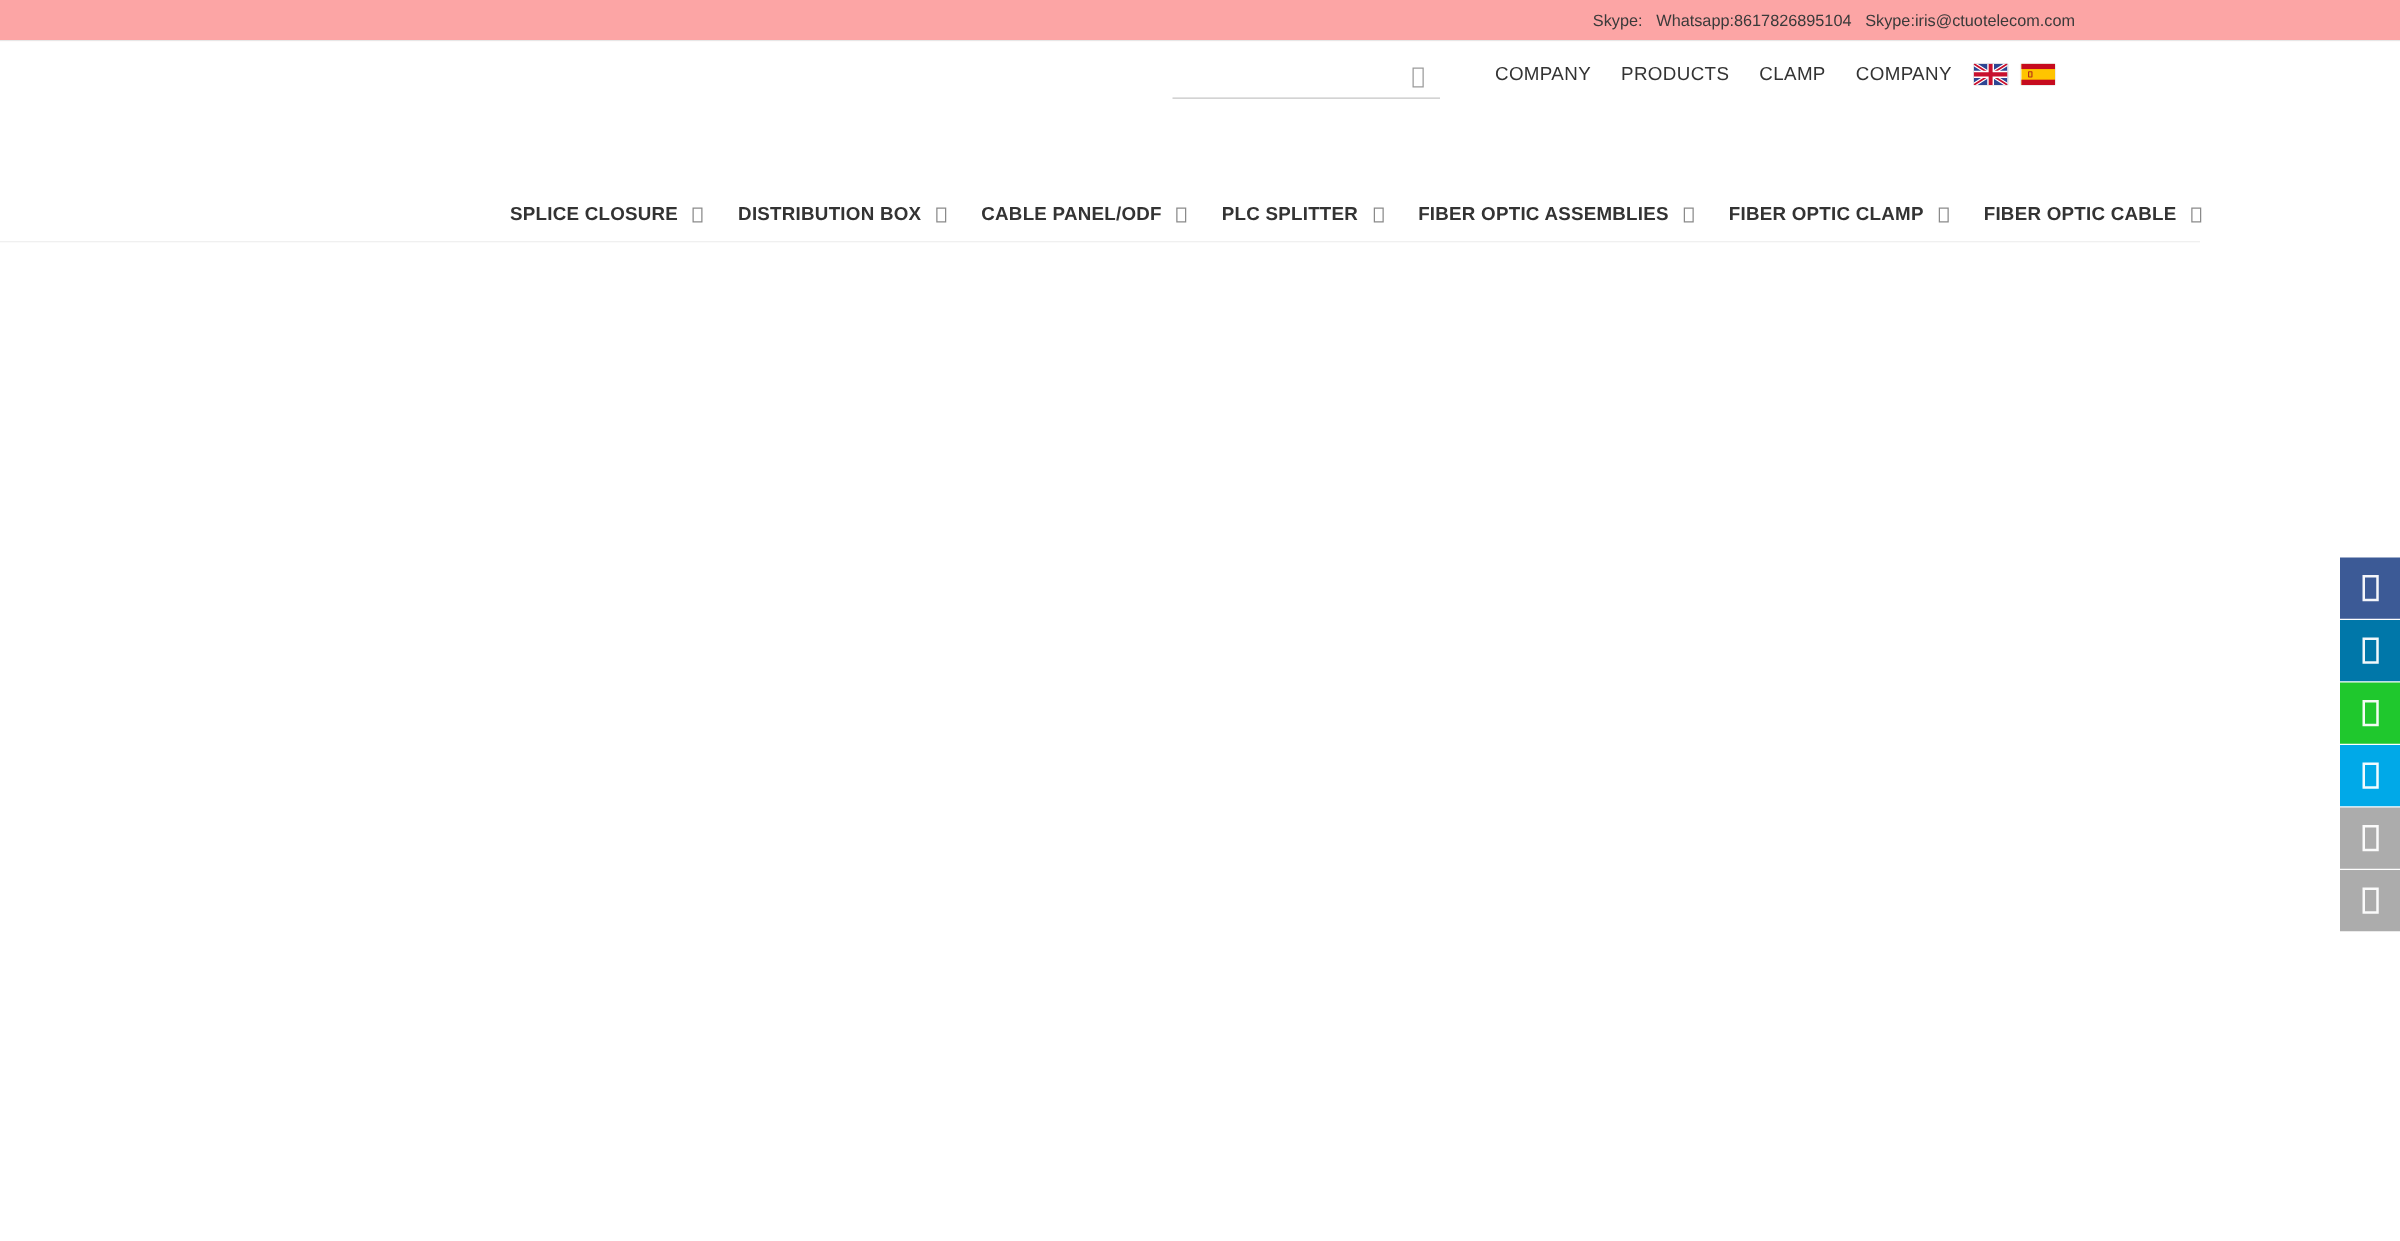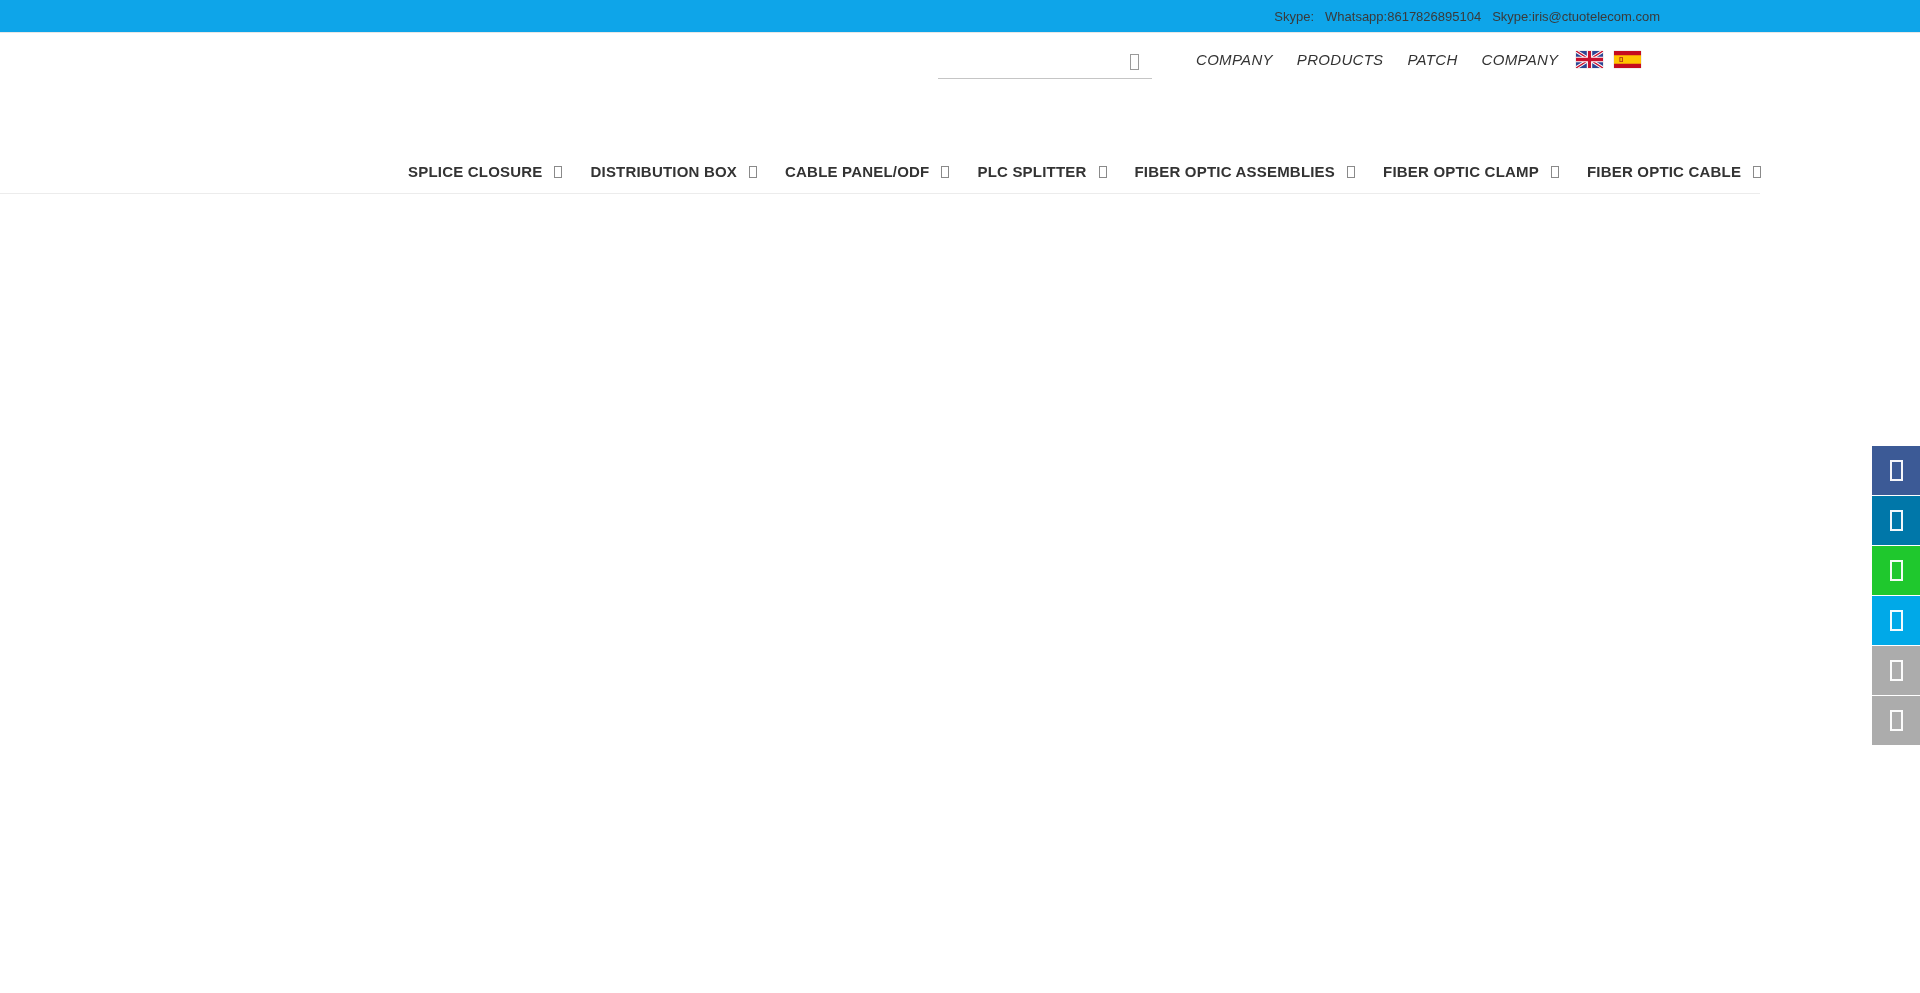--- a/index.html
+++ b/index.html
@@ -3,39 +3,39 @@
 <meta charset="utf-8">
 <title>CTUO</title>
 <style>
   * { margin:0; padding:0; box-sizing:border-box; }
   html,body { width:1920px; height:993px; background:#fff; overflow:hidden;
               font-family:"Liberation Sans", sans-serif; color:#333; }
   .page { position:relative; width:1920px; height:993px; background:#fff; }
 
   
   .topbar { position:absolute; top:0; left:0; width:1920px; height:33px;
-            background:#0ea5e9; border-bottom:1px solid #e7e7e7; }
+            background:#fca5a5; border-bottom:1px solid #e7e7e7; }
   .topbar-contact { position:absolute; right:260px; top:0; height:32px;
                     display:flex; align-items:center; gap:11px;
                     font-size:13px; color:#3a3a3a; white-space:nowrap; }
 
   
   .header { position:absolute; top:33px; left:0; width:1920px; height:117px; background:#fff; }
   .logo { position:absolute; left:252px; top:3px; width:150px; height:105px; cursor:pointer; }
 
   .search { position:absolute; left:938px; top:15px; width:214px; height:31px;
             border-bottom:1px solid #c5c5c5; }
   .search input { position:absolute; left:2px; top:2px; width:178px; height:26px;
                   border:none; outline:none; background:transparent; font-size:14px;
                   font-family:"Liberation Sans", sans-serif; color:#333; }
   .tofu { display:inline-block; border:1px solid #9a9a9a; }
   .search .tofu { position:absolute; right:13px; top:6px; width:9px; height:16px; }
 
   .header-right { position:absolute; left:1196px; top:11px; height:30px;
-                  display:flex; align-items:center;font-style:italic; }
+                  display:flex; align-items:center; }
   .header-links { display:flex; align-items:center; gap:24px; }
   .header-links a { font-size:15px; color:#333; text-decoration:none;
                     letter-spacing:.3px; white-space:nowrap; cursor:pointer; }
   .flags { display:flex; align-items:center; gap:11px; margin-left:18px; }
   .flag { width:27px; height:17px; display:block; box-shadow:0 0 1px rgba(0,0,0,.35); cursor:pointer; }
 
   
   .mainnav { position:absolute; top:150px; left:0; width:1760px; height:44px;
              background:#fff; border-bottom:1px solid #ececec; }
   .mainnav-inner { position:absolute; left:408px; top:0; height:43px;
@@ -71,21 +71,21 @@
 
     <div class="search">
       <input type="text" placeholder="" style="">
       <span class="tofu"></span>
     </div>
 
     <div class="header-right">
       <div class="header-links">
         <a>COMPANY</a>
         <a>PRODUCTS</a>
-        <a>PATCH</a>
+        <a>CLAMP</a>
         <a>COMPANY</a>
       </div>
       <div class="flags">
         <svg class="flag" viewBox="0 0 60 36" preserveAspectRatio="none">
           <rect width="60" height="36" fill="#2E4593"></rect>
           <path d="M0,0 L60,36 M60,0 L0,36" stroke="#ffffff" stroke-width="7"></path>
           <path d="M0,0 L60,36 M60,0 L0,36" stroke="#C8102E" stroke-width="3"></path>
           <path d="M30,0 L30,36 M0,18 L60,18" stroke="#ffffff" stroke-width="12"></path>
           <path d="M30,0 L30,36 M0,18 L60,18" stroke="#C8102E" stroke-width="7"></path>
         </svg>

